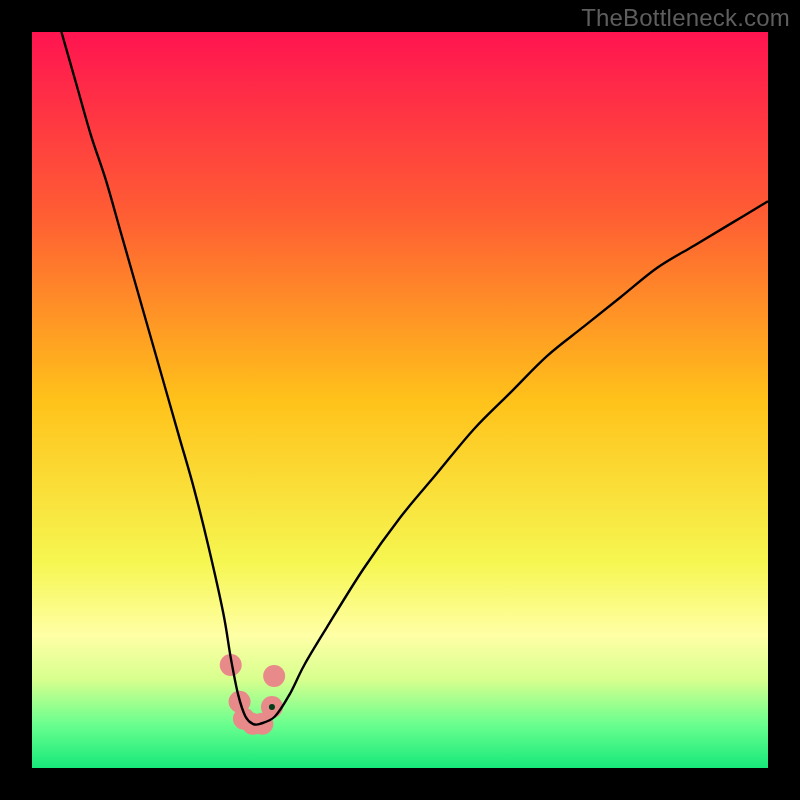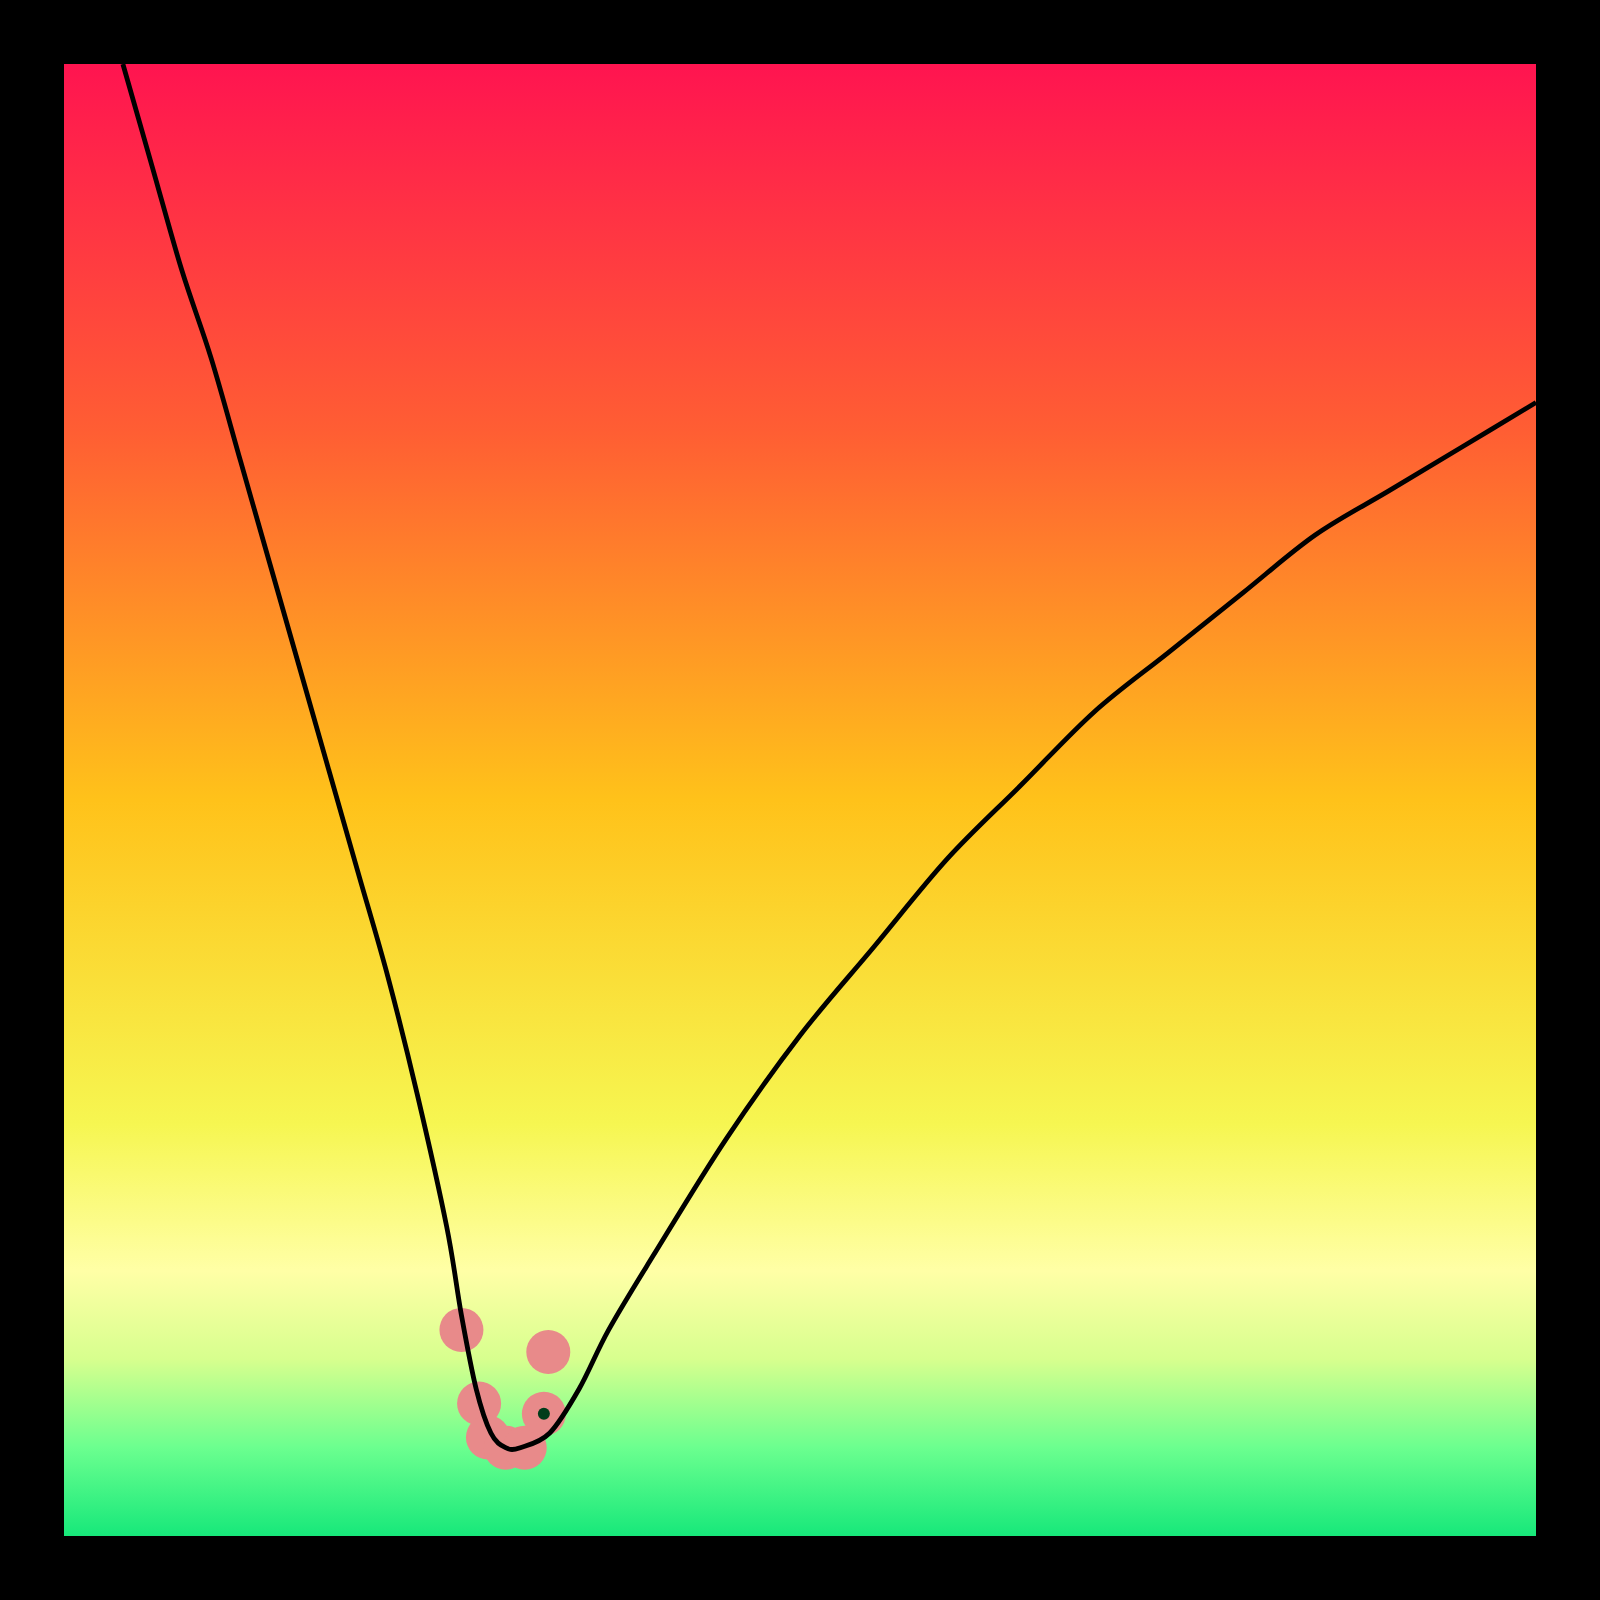--- a/index.html
+++ b/index.html
@@ -55,13 +55,14 @@
         <circle cx="239.552" cy="701.76" r="11" fill="#e88a8a"></circle>
         <circle cx="243.96800000000002" cy="718.688" r="11" fill="#e88a8a"></circle>
         <circle cx="252.79999999999998" cy="723.84" r="11" fill="#e88a8a"></circle>
         <circle cx="262.368" cy="723.84" r="11" fill="#e88a8a"></circle>
         <circle cx="271.93600000000004" cy="706.912" r="11" fill="#e88a8a"></circle>
         <circle cx="274.144" cy="676" r="11" fill="#e88a8a"></circle>
       </g>
     <path id="curve-path" fill="none" stroke="#000" stroke-width="2.4" d="M61.44,32 C63.89333333333333,40.586666666666666 71.25333333333333,66.34666666666665 76.16,83.51999999999998 C81.06666666666666,100.69333333333331 85.97333333333333,119.0933333333333 90.88,135.03999999999996 C95.78666666666666,150.98666666666662 100.69333333333334,163.25333333333325 105.60000000000001,179.19999999999993 C110.50666666666667,195.14666666666662 115.41333333333333,213.54666666666668 120.32,230.72000000000003 C125.22666666666666,247.89333333333337 130.13333333333335,265.0666666666666 135.04000000000002,282.23999999999995 C139.9466666666667,299.4133333333333 144.85333333333332,316.5866666666667 149.76,333.76000000000005 C154.66666666666666,350.9333333333334 159.57333333333332,368.1066666666666 164.48,385.28 C169.38666666666666,402.4533333333333 174.29333333333335,419.62666666666667 179.20000000000002,436.8 C184.10666666666668,453.97333333333336 189.01333333333332,469.91999999999996 193.92,488.32 C198.82666666666665,506.72 203.73333333333332,526.3466666666667 208.64,547.2 C213.54666666666665,568.0533333333334 219.68,595.0400000000001 223.36,613.44 C227.04000000000002,631.84 228.2666666666667,644.1066666666667 230.72000000000003,657.6 C233.17333333333335,671.0933333333334 235.6266666666667,684.5866666666666 238.08,694.4 C240.53333333333333,704.2133333333334 242.98666666666668,711.5733333333334 245.44,716.48 C247.89333333333332,721.3866666666667 250.34666666666666,722.6133333333333 252.79999999999998,723.84 C255.2533333333333,725.0666666666667 256.47999999999996,725.0666666666667 260.15999999999997,723.84 C263.84,722.6133333333333 269.97333333333336,721.3866666666667 274.88,716.48 C279.78666666666663,711.5733333333334 284.69333333333327,702.9866666666667 289.59999999999997,694.4 C294.50666666666666,685.8133333333333 298.18666666666667,676 304.32,664.96 C310.4533333333333,653.9200000000001 316.5866666666667,644.1066666666667 326.40000000000003,628.16 C336.21333333333337,612.2133333333333 350.93333333333334,587.68 363.2,569.28 C375.46666666666664,550.88 387.73333333333335,533.7066666666667 400,517.76 C412.26666666666665,501.81333333333333 424.53333333333336,488.31999999999994 436.8,473.59999999999997 C449.06666666666666,458.88 461.3333333333333,442.93333333333334 473.59999999999997,429.44 C485.8666666666666,415.94666666666666 498.1333333333334,404.90666666666664 510.40000000000003,392.64 C522.6666666666667,380.37333333333333 534.9333333333333,366.88 547.1999999999999,355.84 C559.4666666666666,344.79999999999995 571.7333333333333,336.21333333333337 584,326.40000000000003 C596.2666666666667,316.5866666666667 608.5333333333334,306.7733333333333 620.8000000000001,296.96 C633.0666666666667,287.14666666666665 645.3333333333334,276.1066666666666 657.6,267.52 C669.8666666666667,258.93333333333334 682.1333333333333,252.80000000000004 694.4,245.44000000000005 C706.6666666666666,238.08000000000007 718.9333333333333,230.72000000000003 731.1999999999999,223.36 C743.4666666666666,216 761.8666666666667,204.95999999999998 768,201.27999999999997"></path>
     <circle id="accent-dot" cx="271.93600000000004" cy="706.912" r="3" fill="#003c1a"></circle>
   </svg>
+  <div class="watermark">TheBottleneck.com</div>
 </div>
 
 </body></html>

